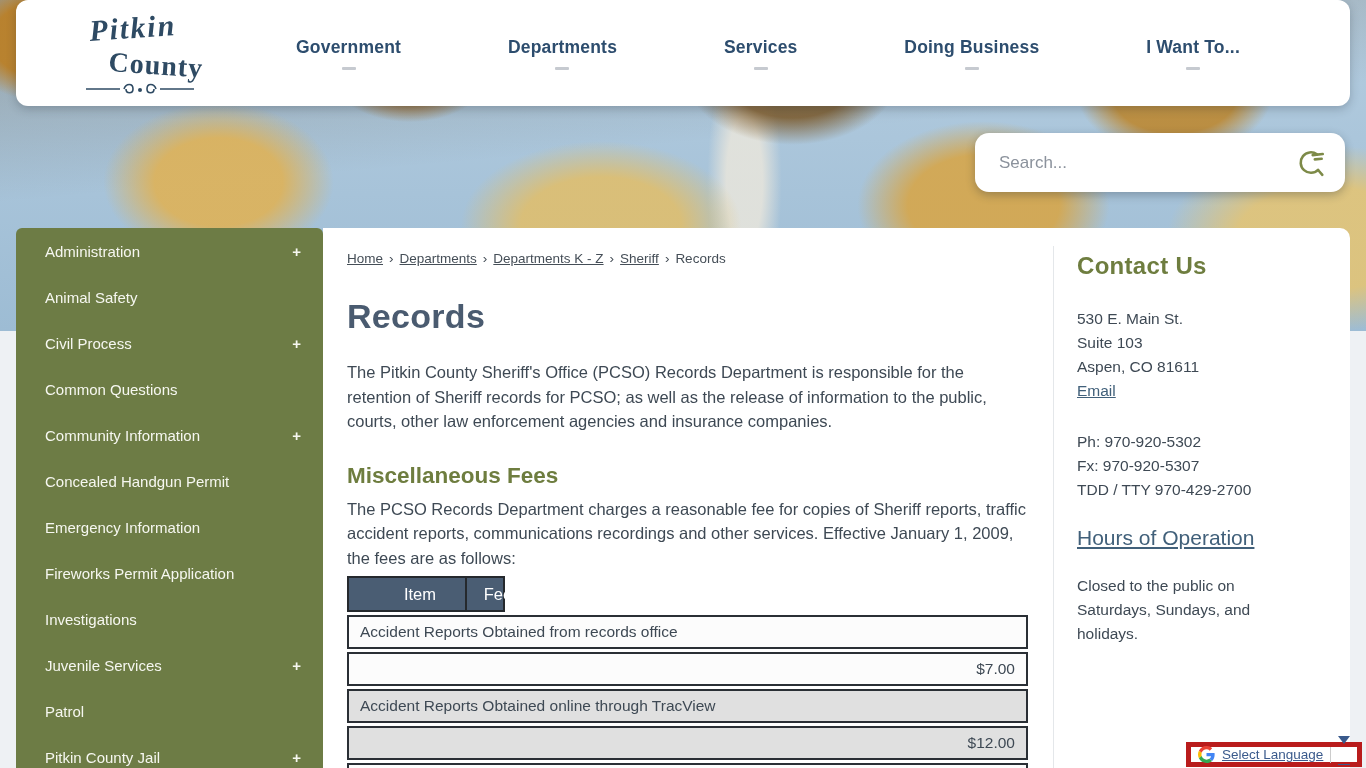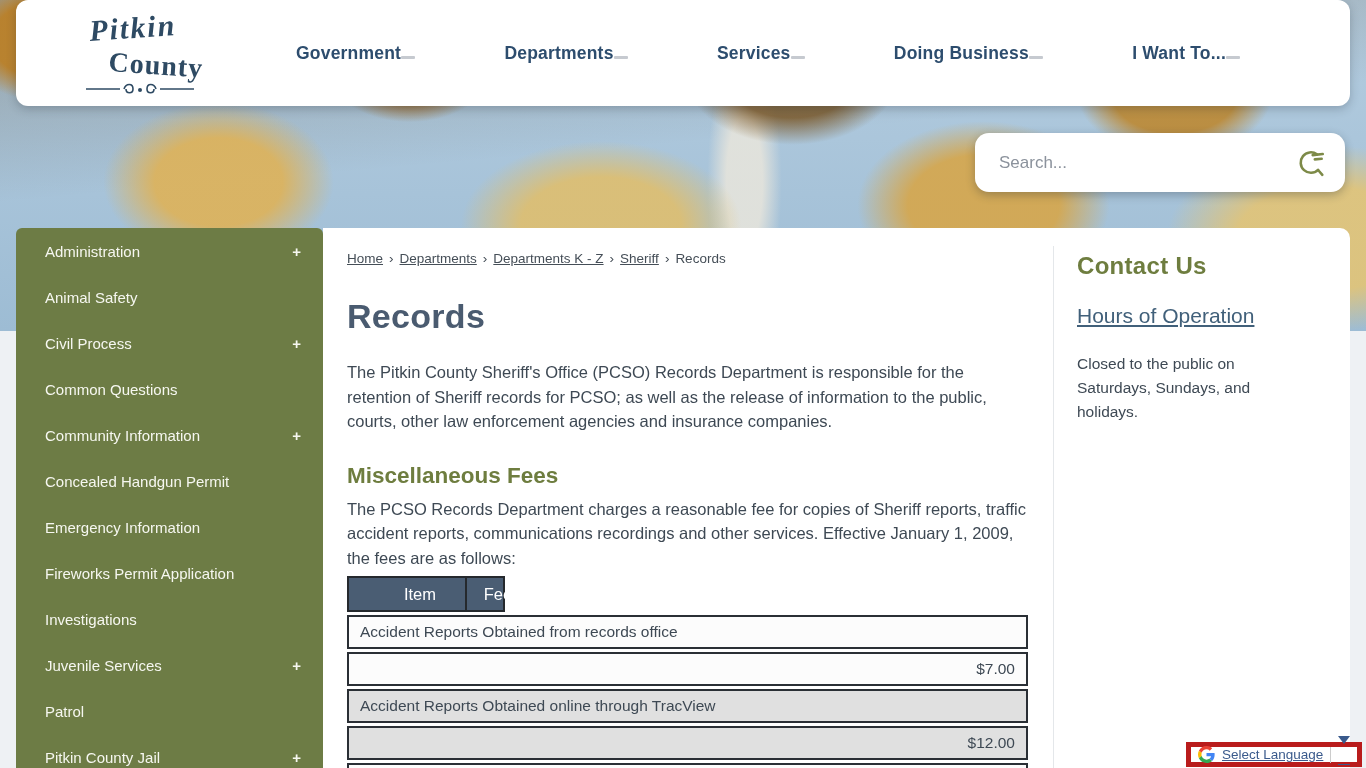--- a/index.html
+++ b/index.html
@@ -27,21 +27,21 @@
   }
 
   
   .header-card {
     position:absolute; left:16px; top:0; width:1334px; height:106px;
     background:#fff; border-radius:12px; box-shadow:0 3px 10px rgba(30,40,50,.25);
     display:flex; align-items:center; z-index:5;
   }
   .logo-wrap { margin-left:48px; width:150px; flex:0 0 auto; cursor:pointer; }
   .nav { flex:1; display:flex; justify-content:space-between; margin:0 110px 0 82px; }
-  .nav-item { display:flex; align-items:center; cursor:pointer; }
+  .nav-item { display:flex; flex-direction:column; align-items:center; cursor:pointer; }
   .nav-item .lbl { color:#2d4d6e; font-size:17.5px; font-weight:700; letter-spacing:.2px; }
   .nav-item .dash { width:14px; height:3px; background:#c6cad0; margin-top:9px; border-radius:1px; }
 
   
   .search-card {
     position:absolute; left:975px; top:133px; width:370px; height:59px;
     background:#fff; border-radius:14px; box-shadow:0 3px 10px rgba(30,40,50,.3);
     display:flex; align-items:center; z-index:5; padding:0 18px 0 24px;
   }
   .search-card input {
@@ -254,20 +254,31 @@
         <div class="ft-row shade">Accident Reports Obtained online through TracView</div>
         <div class="ft-row shade fee">$12.00</div>
         <div class="ft-row stub"></div>
       </div>
     </div>
 
     <div class="v-divider"></div>
 
     <div class="contact">
       <h2 class="contact-heading">Contact Us</h2>
+      <div class="contact-block">
+        <div>530 E. Main St.</div>
+        <div>Suite 103</div>
+        <div>Aspen, CO 81611</div>
+        <div class="link">Email</div>
+      </div>
+      <div class="contact-block">
+        <div>Ph: 970-920-5302</div>
+        <div>Fx: 970-920-5307</div>
+        <div>TDD / TTY 970-429-2700</div>
+      </div>
       <div class="hours">
         <span class="link">Hours of Operation</span>
       </div>
       <p class="contact-block closed">Closed to the public on Saturdays, Sundays, and holidays.</p>
     </div>
   </div>
 
   <div class="translate">
     <svg width="17" height="17" viewBox="0 0 48 48">
       <path fill="#EA4335" d="M24 9.5c3.54 0 6.71 1.22 9.21 3.6l6.85-6.85C35.9 2.38 30.47 0 24 0 14.62 0 6.51 5.38 2.56 13.22l7.98 6.19C12.43 13.72 17.74 9.5 24 9.5z"></path>

